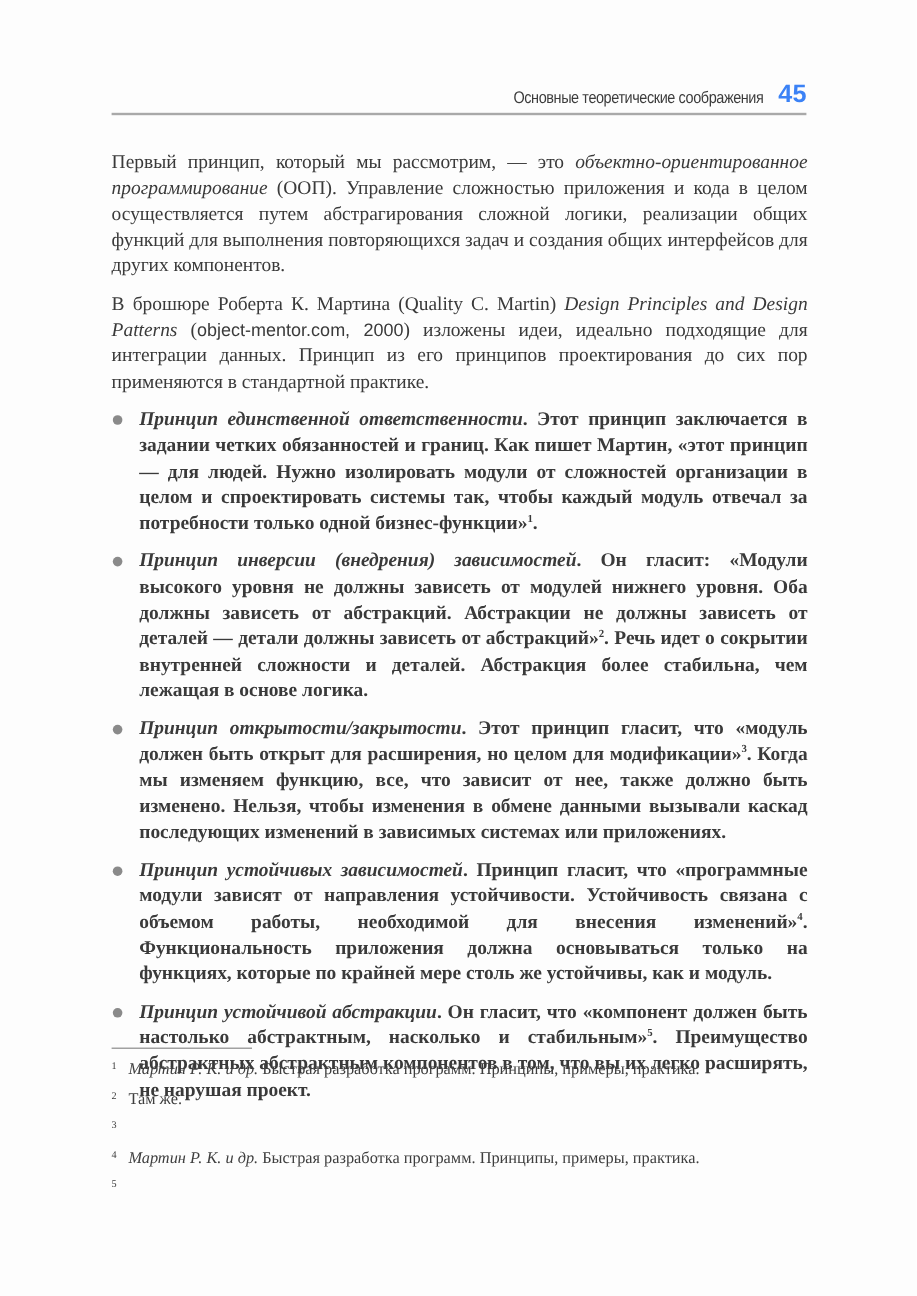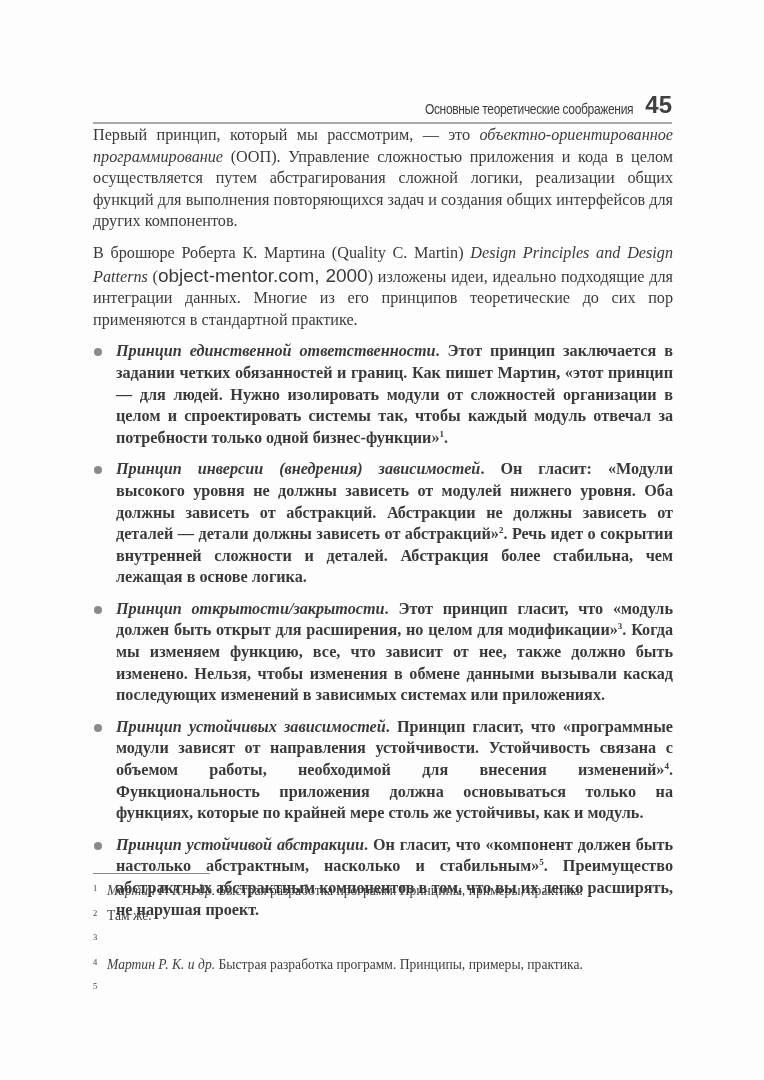--- a/index.html
+++ b/index.html
@@ -25,57 +25,56 @@
   .running-header {
     position: absolute;
     left: 93px;
     top: 66px;
     width: 579px;
     height: 28px;
     border-bottom: 2px solid #a9a9a9;
     display: flex;
     justify-content: flex-end;
     align-items: flex-end;
-    margin-top: 28px;
   }
   .header-title {
     font-family: "Liberation Sans", "DejaVu Sans", sans-serif;
     font-size: 14px;
     color: #3c3c3c;
     letter-spacing: -0.4px;
     transform: scaleX(0.86);
     transform-origin: right bottom;
     margin-right: 12px;
     padding-bottom: 5px;
   }
   .page-number {
     font-family: "Liberation Sans", "DejaVu Sans", sans-serif;
     font-weight: bold;
-    font-size: 24px;
-    color: #404040;
+    font-size: 21px;
+    color: #3b82f6;
     padding-bottom: 3px;
   }
   .body-text {
     position: absolute;
     left: 93px;
     top: 125px;
     width: 580px;
     font-size: 16.2px;
     line-height: 21.6px;
     text-align: justify;
   }
   .body-text p {
     margin: 0 0 10px 0;
   }
   .body-text em {
     font-style: italic;
   }
   .mono-sans {
     font-family: "Liberation Sans", "DejaVu Sans", sans-serif;
-    font-size: 19px;
+    font-size: 15px;
   }
   sup {
     font-size: 9px;
     line-height: 0;
     vertical-align: 6px;
   }
   ul.principles {
     list-style: none;
     margin: 0;
     padding: 0;
@@ -130,21 +129,21 @@
 <div class="page">
 
   <div class="running-header">
     <span class="header-title">Основные теоретические соображения</span>
     <span class="page-number">45</span>
   </div>
 
   <div class="body-text">
     <p><span>Первый принцип, который мы рассмотрим, — это </span><em>объектно-ориентированное программирование</em><span> (ООП). Управление сложностью приложения и кода в целом осуществляется путем абстрагирования сложной логики, реализации общих функций для выполнения повторяющихся задач и создания общих интерфейсов для других компонентов.</span></p>
 
-    <p><span>В брошюре Роберта К. Мартина (Quality C. Martin) </span><em>Design Principles and Design Patterns</em><span> (</span><span class="mono-sans">object-mentor.com, 2000</span><span>) изложены идеи, идеально подходящие для интеграции данных. Многие из его принципов теоретические до сих пор применяются в стандартной практике.</span></p>
+    <p><span>В брошюре Роберта К. Мартина (Quality C. Martin) </span><em>Design Principles and Design Patterns</em><span> (</span><span class="mono-sans">object-mentor.com, 2000</span><span>) изложены идеи, идеально подходящие для интеграции данных. Принцип из его принципов проектирования до сих пор применяются в стандартной практике.</span></p>
 
     <ul class="principles">
       <li>
         <span class="bullet"></span>
         <em>Принцип единственной ответственности</em><span>. Этот принцип заключается в задании четких обязанностей и границ. Как пишет Мартин, «этот принцип — для людей. Нужно изолировать модули от сложностей организации в целом и спроектировать системы так, чтобы каждый модуль отвечал за потребности только одной бизнес-функции»</span><sup>1</sup><span>.</span>
       </li>
       <li>
         <span class="bullet"></span>
         <em>Принцип инверсии (внедрения) зависимостей</em><span>. Он гласит: «Модули высокого уровня не должны зависеть от модулей нижнего уровня. Оба должны зависеть от абстракций. Абстракции не должны зависеть от деталей — детали должны зависеть от абстракций»</span><sup>2</sup><span>. Речь идет о сокрытии внутренней сложности и деталей. Абстракция более стабильна, чем лежащая в основе логика.</span>
       </li>

